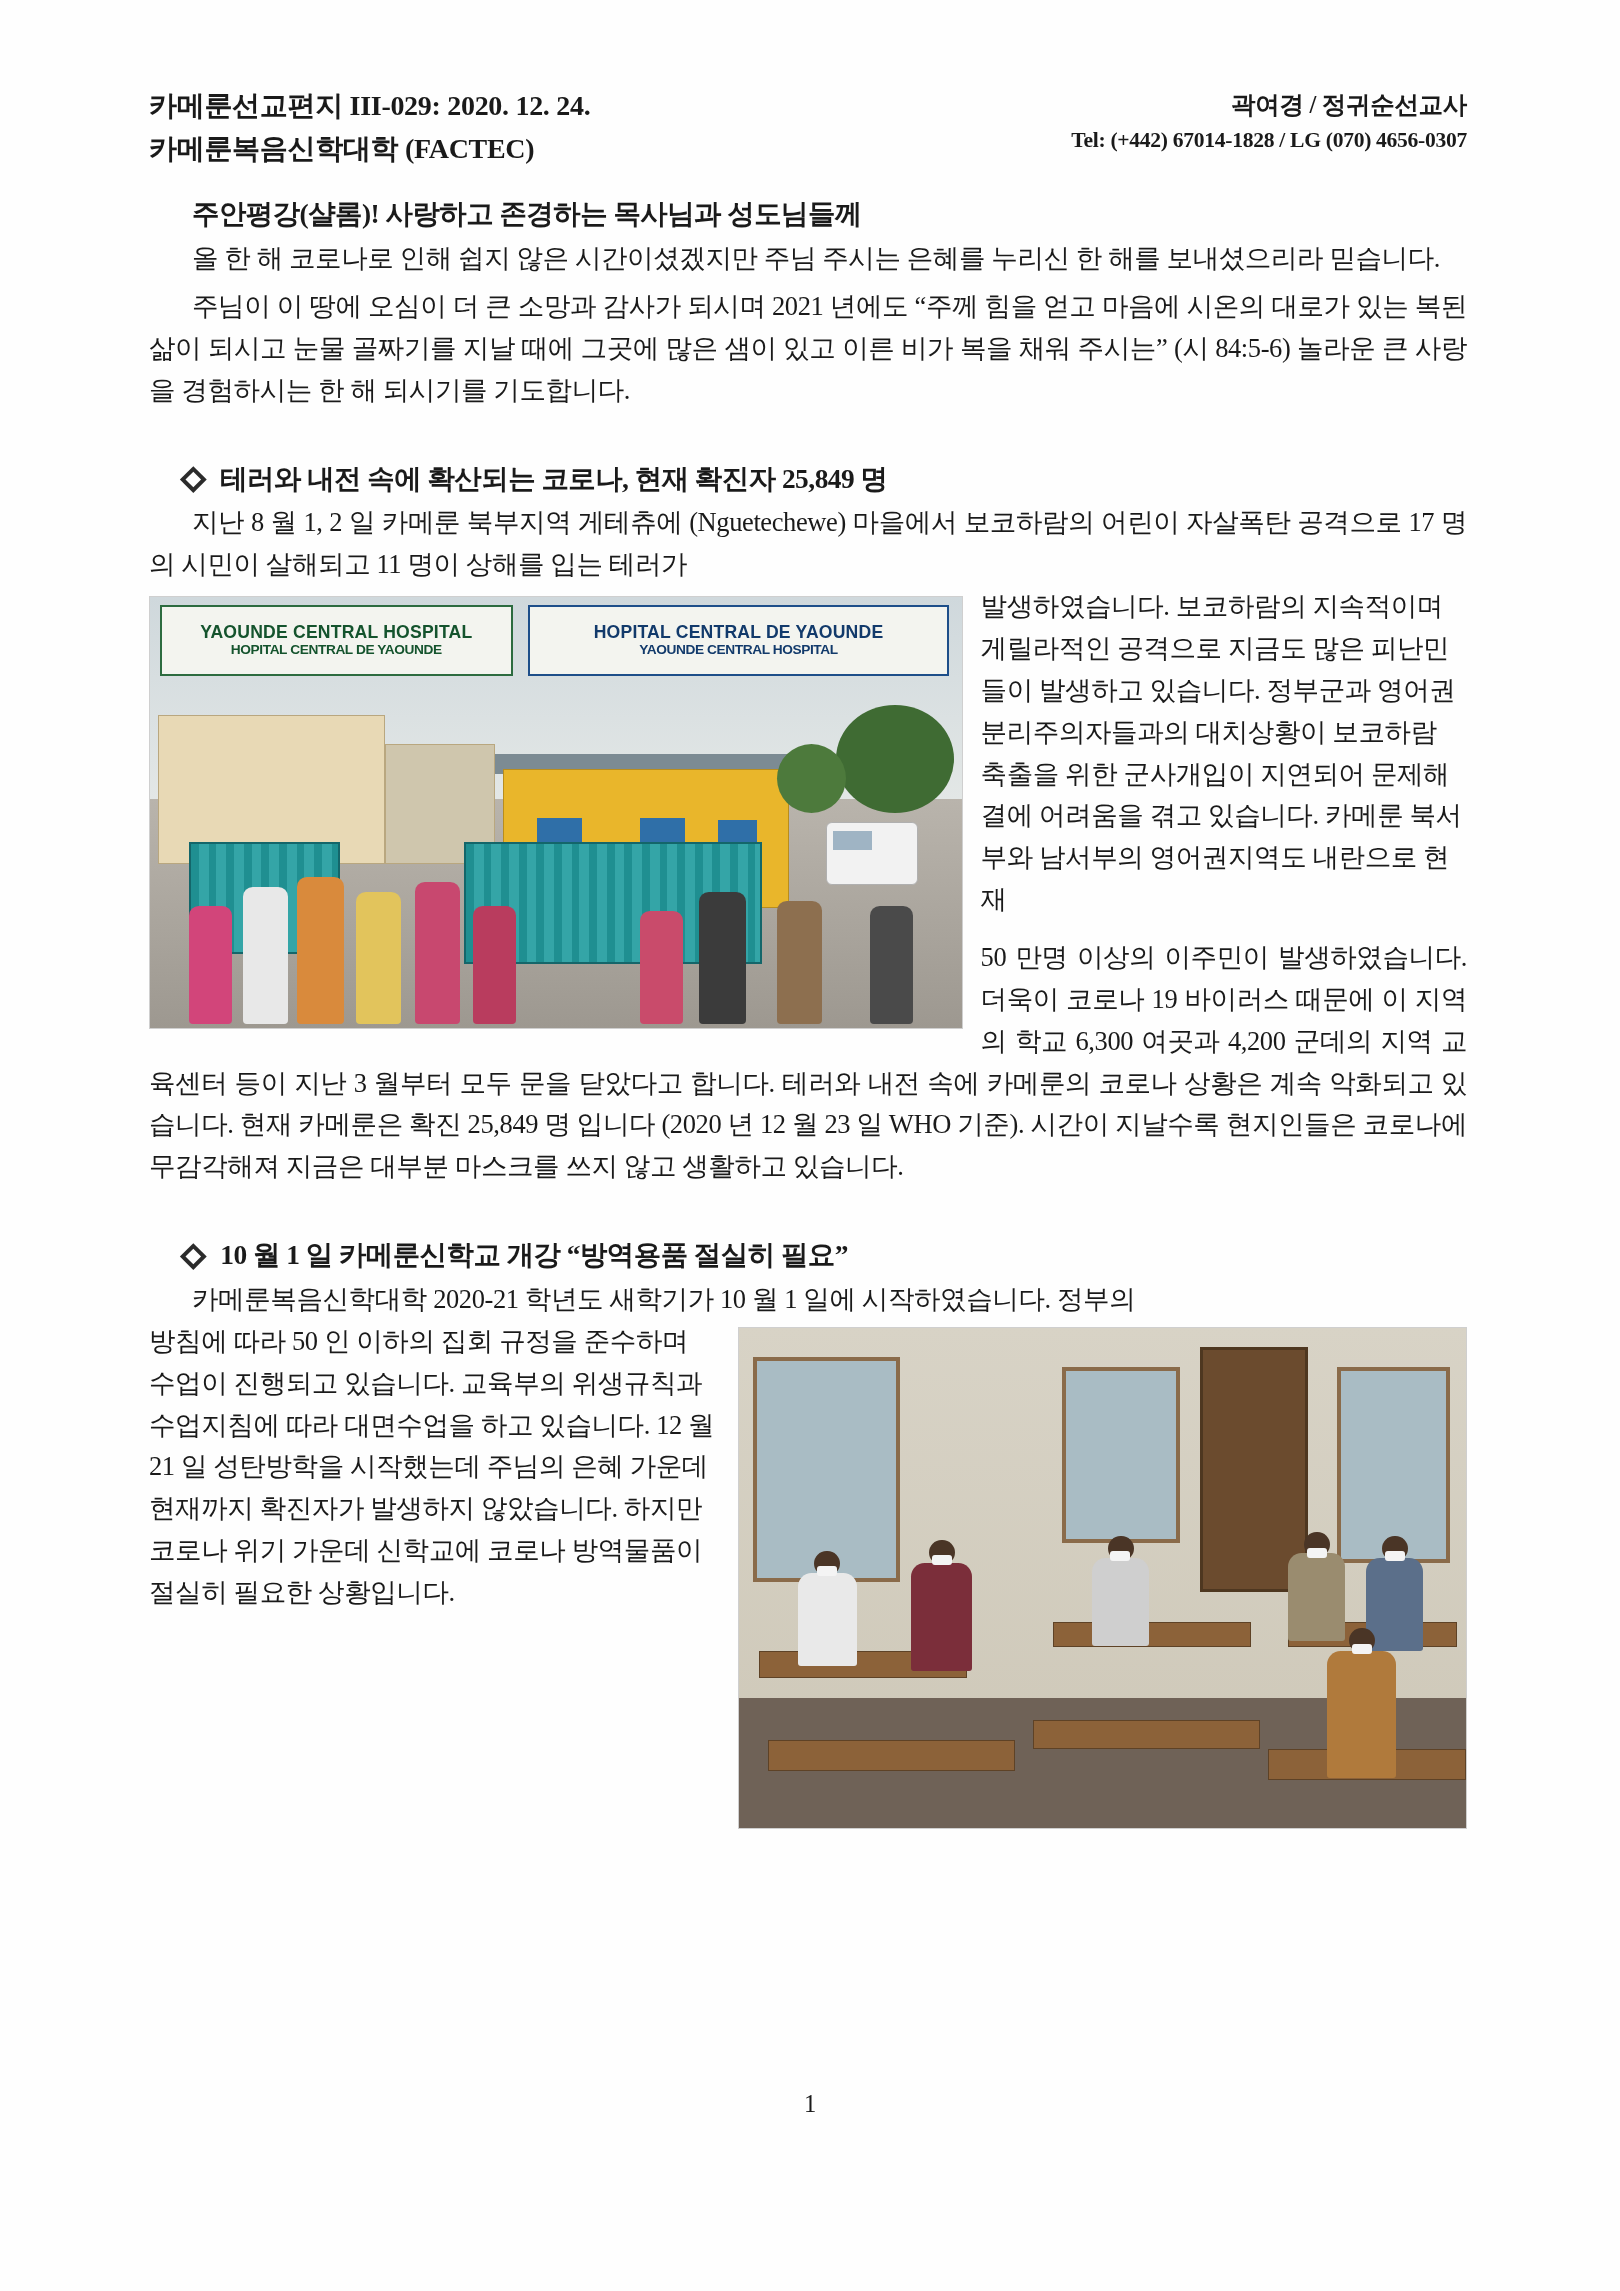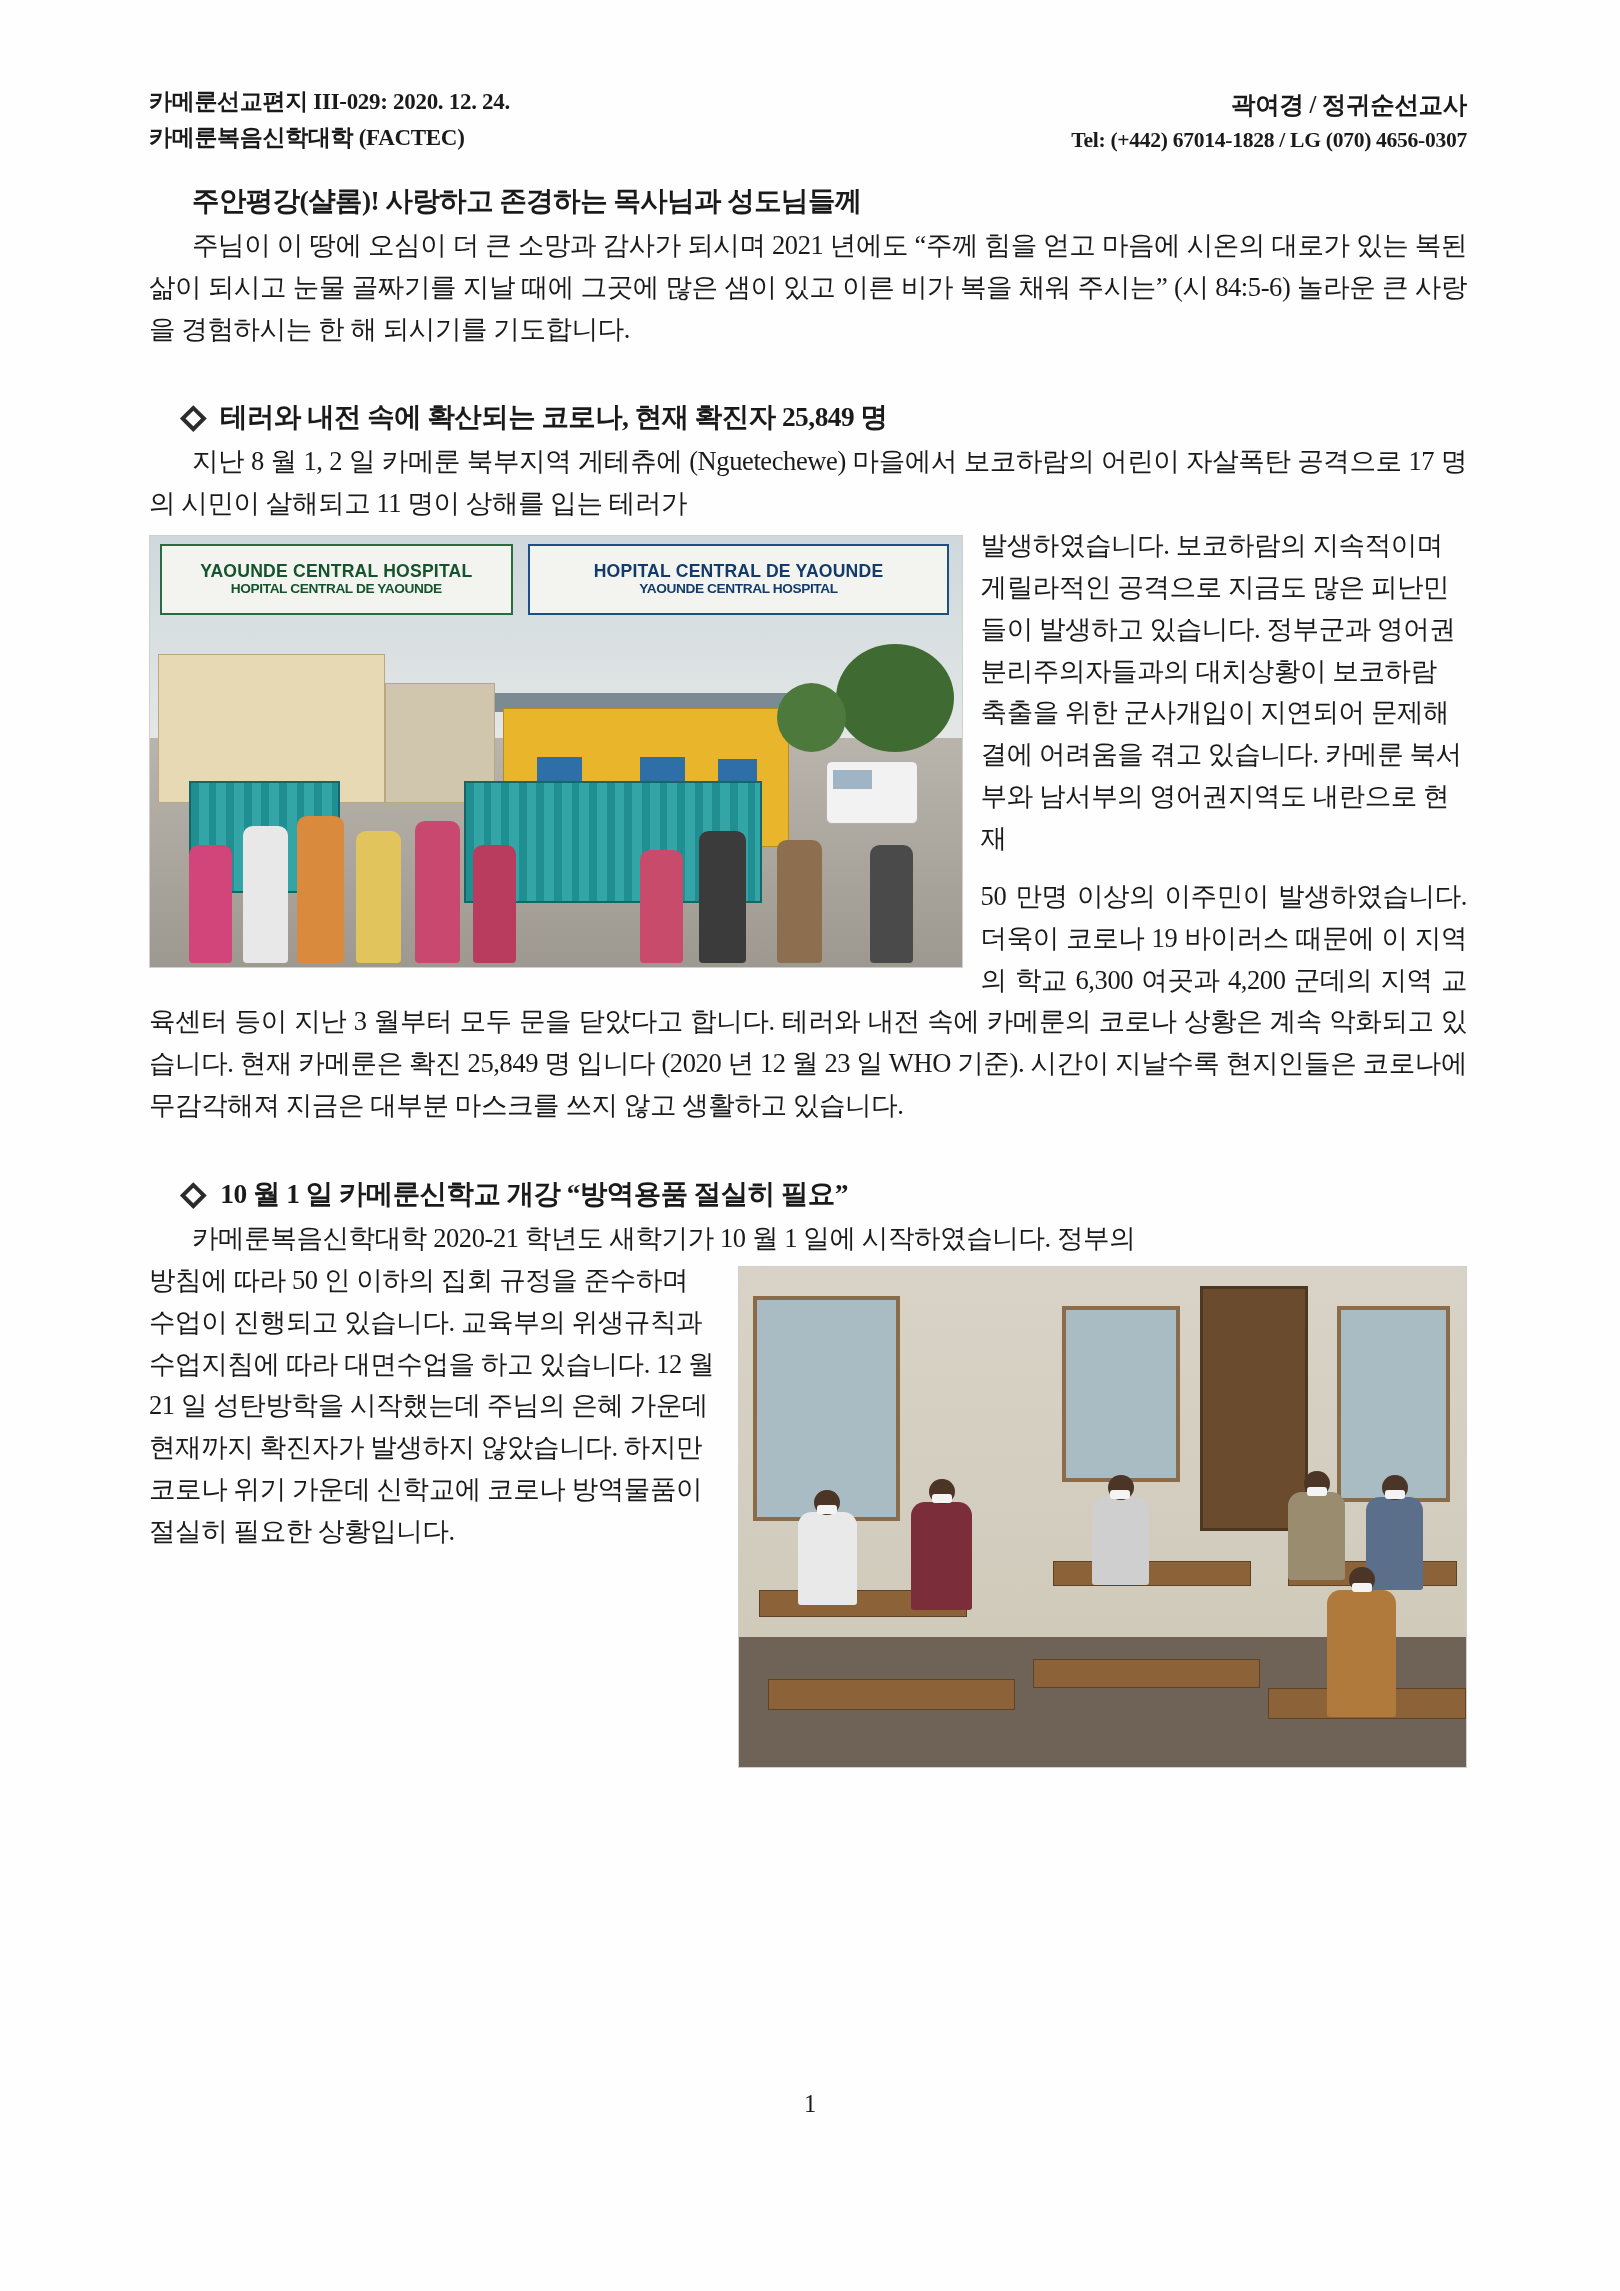--- a/index.html
+++ b/index.html
@@ -31,21 +31,21 @@
 
   
   .header {
     display: flex;
     justify-content: space-between;
     align-items: flex-start;
     font-weight: bold;
     letter-spacing: -0.3px;
   }
   .header-left {
-    font-size: 23px;
+    font-size: 28px;
     line-height: 1.55;
   }
   .header-right {
     text-align: right;
     font-size: 24.5px;
     line-height: 1.55;
     padding-top: 2px;
   }
   .header-right .tel {
     font-size: 21.6px;
@@ -273,20 +273,21 @@
         <div>카메룬선교편지 III-029: 2020. 12. 24.</div>
         <div>카메룬복음신학대학 (FACTEC)</div>
       </div>
       <div class="header-right">
         <div>곽여경 / 정귀순선교사</div>
         <div class="tel">Tel: (+442) 67014-1828 / LG (070) 4656-0307</div>
       </div>
     </div>
 
     <div class="greeting">주안평강(샬롬)! 사랑하고 존경하는 목사님과 성도님들께</div>
+    <p class="para">올 한 해 코로나로 인해 쉽지 않은 시간이셨겠지만 주님 주시는 은혜를 누리신 한 해를 보내셨으리라 믿습니다.</p>
     <p class="para">주님이 이 땅에 오심이 더 큰 소망과 감사가 되시며 2021 년에도 “주께 힘을 얻고 마음에 시온의 대로가 있는 복된 삶이 되시고 눈물 골짜기를 지날 때에 그곳에 많은 샘이 있고 이른 비가 복을 채워 주시는” (시 84:5-6) 놀라운 큰 사랑을 경험하시는 한 해 되시기를 기도합니다.</p>
 
     <div class="section-head">
       <span class="diamond"></span>
       <span>테러와 내전 속에 확산되는 코로나, 현재 확진자 25,849 명</span>
     </div>
     <p class="para">지난 8 월 1, 2 일 카메룬 북부지역 게테츄에 (Nguetechewe) 마을에서 보코하람의 어린이 자살폭탄 공격으로 17 명의 시민이 살해되고 11 명이 상해를 입는 테러가</p>
 
     <div class="flowtext">
       

